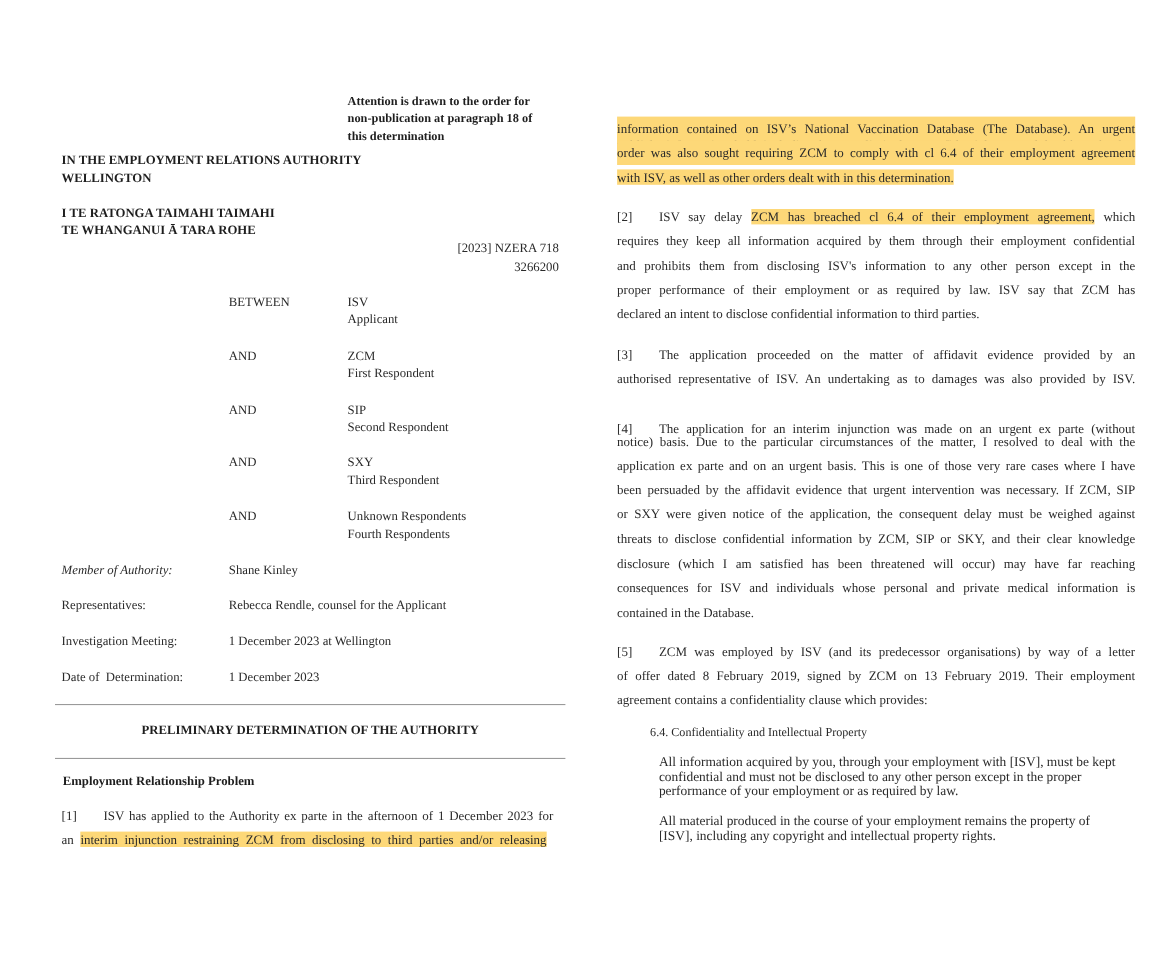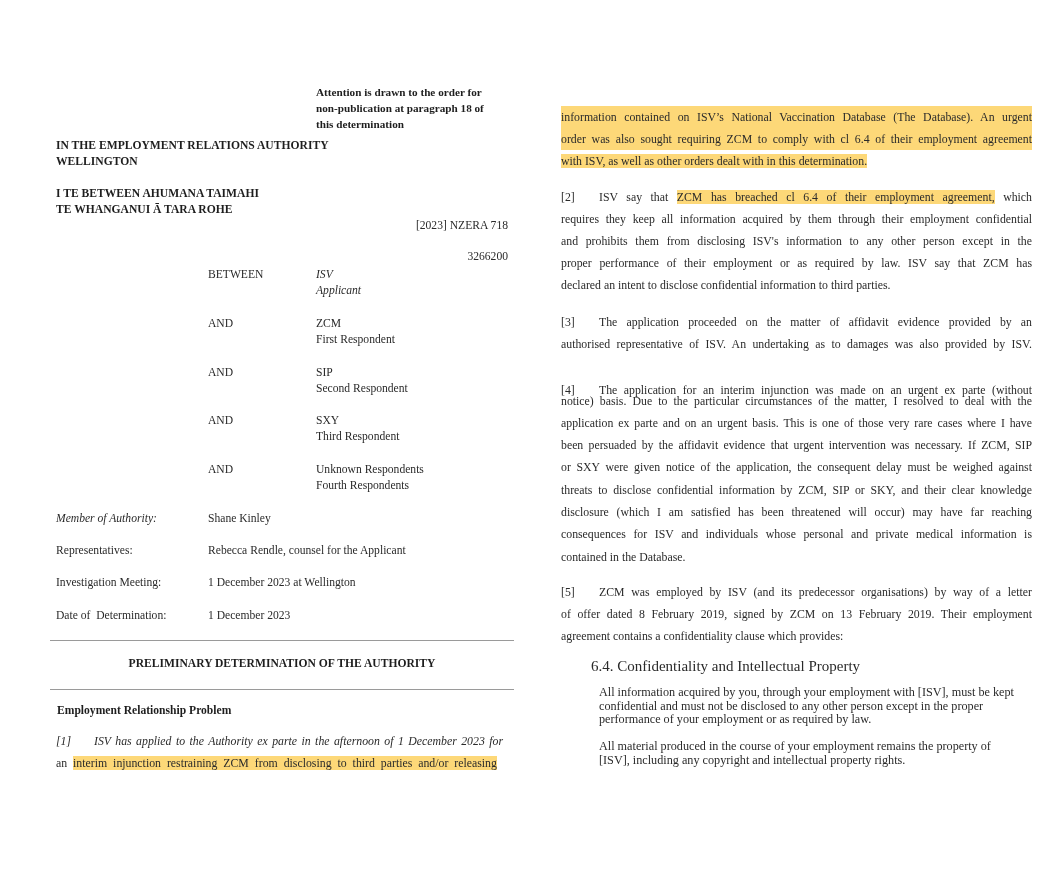--- a/index.html
+++ b/index.html
@@ -28,34 +28,34 @@
     <div>non-publication at paragraph 18 of</div>
     <div>this determination</div>
   </div>
 
   <div class="abs bold sm" style="left:56px; top:138px; font-size:11.6px;">
     <div>IN THE EMPLOYMENT RELATIONS AUTHORITY</div>
     <div>WELLINGTON</div>
   </div>
 
   <div class="abs bold sm" style="left:56px; top:186px; font-size:11.6px;">
-    <div>I TE BETWEEN AHUMANA TAIMAHI</div>
+    <div>I TE RATONGA TAIMAHI TAIMAHI</div>
     <div>TE WHANGANUI Ā TARA ROHE</div>
   </div>
 
   <div class="abs sm" style="right:554px; top:218px; text-align:right; width:200px;">
     <div>[2023] NZERA 718</div>
-    <div style="margin-top:15px;">3266200</div>
+    <div style="margin-top:1px;">3266200</div>
   </div>
 
   <div>
     <div class="abs sm" style="left:208px; top:267px;">
       <span>BETWEEN</span>
     </div>
-    <div class="abs sm" style="left:316px; top:267px;font-style:italic;">
+    <div class="abs sm" style="left:316px; top:267px;">
       <div>ISV</div>
       <div>Applicant</div>
     </div>
 
     <div class="abs sm" style="left:208px; top:316px;">
       <span>AND</span>
     </div>
     <div class="abs sm" style="left:316px; top:316px;">
       <div>ZCM</div>
       <div>First Respondent</div>
@@ -100,42 +100,42 @@
     <div class="abs sm" style="left:208px; top:608px;">1 December 2023</div>
   </div>
 
   <div class="rule" style="left:50px; top:640px; width:464px;"></div>
   <div class="abs bold" style="left:50px; width:464px; top:656px; text-align:center; font-size:11.6px; line-height:16px;">PRELIMINARY DETERMINATION OF THE AUTHORITY</div>
   <div class="rule" style="left:50px; top:689px; width:464px;"></div>
 
   <div class="abs bold" style="left:57px; top:703px; font-size:11.6px; line-height:16px;">Employment Relationship Problem</div>
 
   <div>
-    <div class="lp-line" style="top:730px;font-style:italic;">
+    <div class="lp-line" style="top:730px;">
       <span class="num">[1]</span><span>ISV has applied to the Authority ex parte in the afternoon of 1 December 2023 for</span>
     </div>
     <div class="lp-line" style="top:752px; text-align:left; text-align-last:left; word-spacing:3px;">
       <span>an</span>
       <span class="hl">interim injunction restraining ZCM from disclosing to third parties and/or releasing</span>
     </div>
   </div>
 </div>
 
 <div>
 
   <div>
     <div class="body-line" style="top:100px;margin-top:20px;"><span class="hl" style="display:inline-block; width:471px; text-align:justify; text-align-last:justify;">publicly information held including but not limited to confidential personal health and other</span></div>
     <div class="body-line" style="top:106px;"><span class="hl" style="display:inline-block; width:471px; text-align:justify; text-align-last:justify;">information contained on ISV’s National Vaccination Database (The Database). An urgent</span></div>
     <div class="body-line" style="top:128px;"><span class="hl" style="display:inline-block; width:471px; text-align:justify; text-align-last:justify;">order was also sought requiring ZCM to comply with cl 6.4 of their employment agreement</span></div>
     <div class="body-line last" style="top:150px;"><span class="hl">with ISV, as well as other orders dealt with in this determination.</span></div>
   </div>
 
   <div>
     <div class="body-line" style="top:186px;">
-      <span class="num">[2]</span><span>ISV say that</span> <span class="hl">ZCM has breached cl 6.4 of their employment agreement,</span> <span>which</span>
+      <span class="num">[2]</span><span>ISV say delay</span> <span class="hl">ZCM has breached cl 6.4 of their employment agreement,</span> <span>which</span>
     </div>
     <div class="body-line" style="top:208px;">requires they keep all information acquired by them through their employment confidential</div>
     <div class="body-line" style="top:230px;">and prohibits them from disclosing ISV's information to any other person except in the</div>
     <div class="body-line" style="top:252px;">proper performance of their employment or as required by law. ISV say that ZCM has</div>
     <div class="body-line last" style="top:274px;">declared an intent to disclose confidential information to third parties.</div>
   </div>
 
   <div>
     <div class="body-line" style="top:311px;">
       <span class="num">[3]</span><span>The application proceeded on the matter of affidavit evidence provided by an</span>
@@ -159,21 +159,21 @@
 
   <div>
     <div class="body-line" style="top:581px;">
       <span class="num">[5]</span><span>ZCM was employed by ISV (and its predecessor organisations) by way of a letter</span>
     </div>
     <div class="body-line" style="top:603px;">of offer dated 8 February 2019, signed by ZCM on 13 February 2019. Their employment</div>
     <div class="body-line last" style="top:625px;">agreement contains a confidentiality clause which provides:</div>
   </div>
 
   <div>
-    <div class="abs" style="left:591px; top:659px; font-size:15px; line-height:14px;">6.4. Confidentiality and Intellectual Property</div>
+    <div class="abs" style="left:591px; top:659px; font-size:11px; line-height:14px;">6.4. Confidentiality and Intellectual Property</div>
     <div class="quote" style="top:686px;">
       <div>All information acquired by you, through your employment with [ISV], must be kept</div>
       <div>confidential and must not be disclosed to any other person except in the proper</div>
       <div>performance of your employment or as required by law.</div>
     </div>
     <div class="quote" style="top:740px;">
       <div>All material produced in the course of your employment remains the property of</div>
       <div>[ISV], including any copyright and intellectual property rights.</div>
     </div>
   </div>

